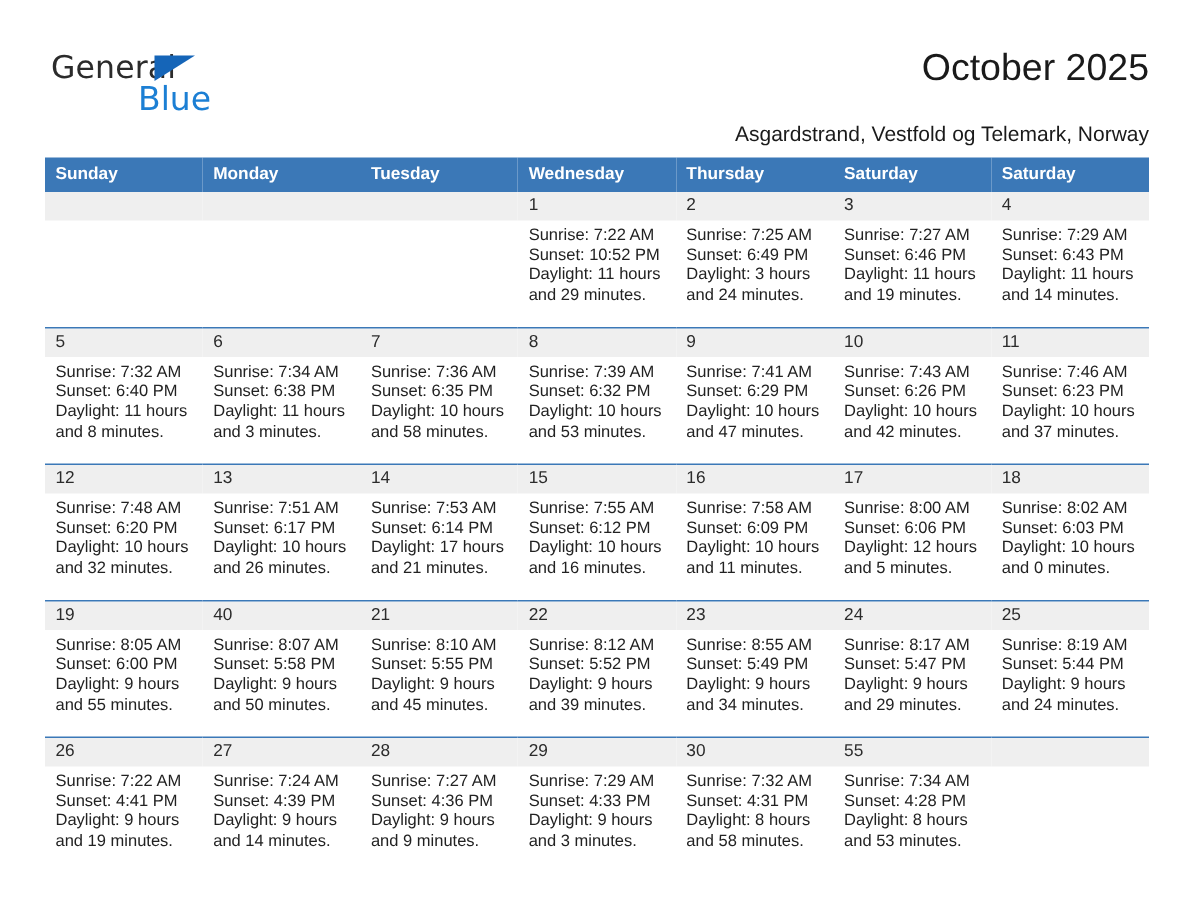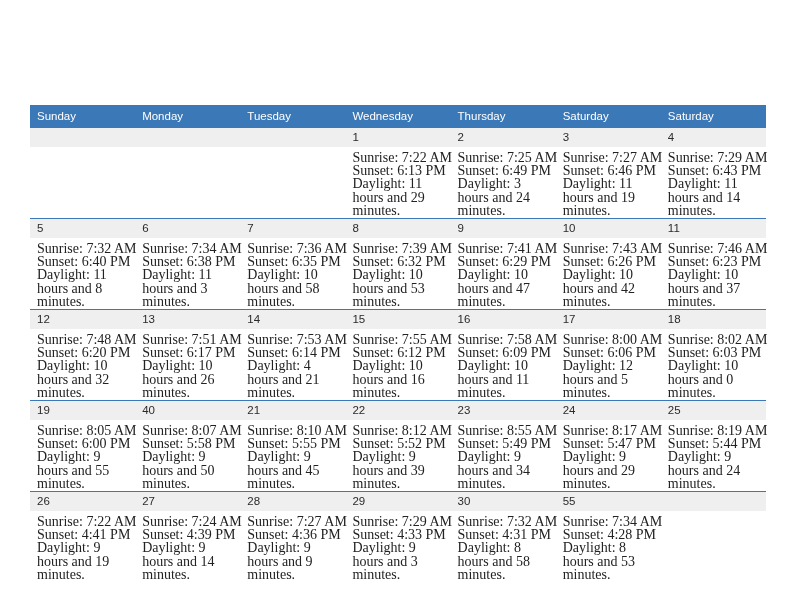--- a/index.html
+++ b/index.html
@@ -98,21 +98,21 @@
     border-collapse: collapse;
     table-layout: fixed;
     width: 736px;
   }
   table.cal col { width: 105.14px; }
 
   thead th {
     background: #3b78b7;
     color: #ffffff;
     font-size: 11.5px;
-    font-weight: 400;
+    font-weight: 700;
     text-align: left;
     padding: 5px 0 5px 7px;
     height: 10px;
     line-height: 13px;
   }
 
   tbody tr.week > td {
     border-top: 1.6px solid #3b78b7;
     vertical-align: top;
     padding: 0;
@@ -127,33 +127,41 @@
     font-size: 11.5px;
     color: #2b2b2b;
     line-height: 14px;
     padding: 2px 0 3px 7px;
     height: 14px;
   }
   .daynum.empty { color: transparent; }
 
   .details {
     padding: 4px 8px 0 7px;
-    font-size: 14px;
+    font-size: 11px;
     line-height: 13.2px;
     color: #222222;
-    font-family: Liberation Serif, serif;
   }
   .details div { white-space: nowrap; }
   .details .daylight { white-space: normal; }
 </style>
 </head>
 <body>
 
 <div class="page">
 
+  <div class="header">
+    <div class="logo">
+      <span class="logo-general">General</span>
+      <span class="logo-tri"></span>
+      <span class="logo-blue">Blue</span>
+    </div>
+    <div class="title">October 2025</div>
+    <div class="subtitle">Asgardstrand, Vestfold og Telemark, Norway</div>
+  </div>
 
   <div class="calendar">
     <table class="cal">
       <colgroup>
         <col>
           <col>
           <col>
           <col>
           <col>
           <col>
@@ -178,21 +186,21 @@
             <td>
               <div class="daynum empty"></div>
             </td>
             <td>
               <div class="daynum empty"></div>
             </td>
             <td>
               <div class="daynum">1</div>
               <div class="details">
                 <div>Sunrise: 7:22 AM</div>
-                <div>Sunset: 6:13 PM</div>
+                <div>Sunset: 10:52 PM</div>
                 <div class="daylight">Daylight: 11 hours and 29 minutes.</div>
               </div>
             </td>
             <td>
               <div class="daynum">2</div>
               <div class="details">
                 <div>Sunrise: 7:25 AM</div>
                 <div>Sunset: 6:49 PM</div>
                 <div class="daylight">Daylight: 3 hours and 24 minutes.</div>
               </div>
@@ -287,21 +295,21 @@
                 <div>Sunrise: 7:51 AM</div>
                 <div>Sunset: 6:17 PM</div>
                 <div class="daylight">Daylight: 10 hours and 26 minutes.</div>
               </div>
             </td>
             <td>
               <div class="daynum">14</div>
               <div class="details">
                 <div>Sunrise: 7:53 AM</div>
                 <div>Sunset: 6:14 PM</div>
-                <div class="daylight">Daylight: 4 hours and 21 minutes.</div>
+                <div class="daylight">Daylight: 17 hours and 21 minutes.</div>
               </div>
             </td>
             <td>
               <div class="daynum">15</div>
               <div class="details">
                 <div>Sunrise: 7:55 AM</div>
                 <div>Sunset: 6:12 PM</div>
                 <div class="daylight">Daylight: 10 hours and 16 minutes.</div>
               </div>
             </td>

